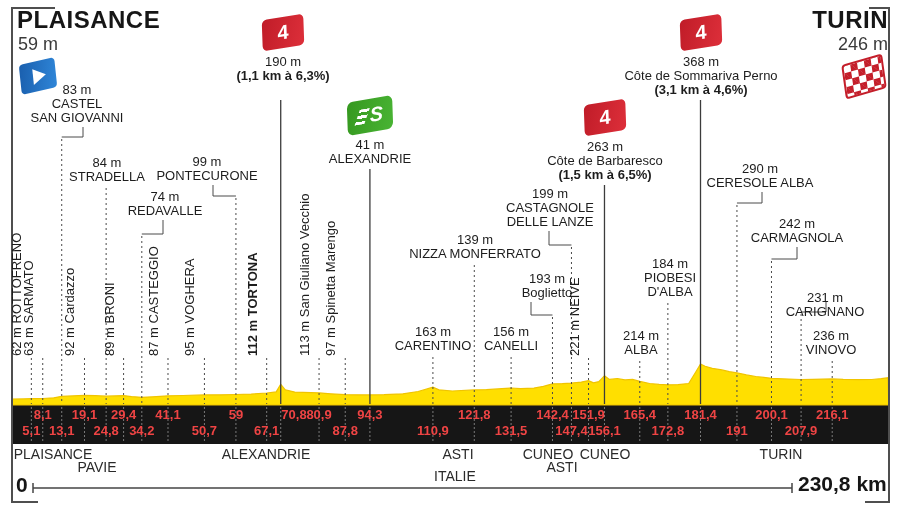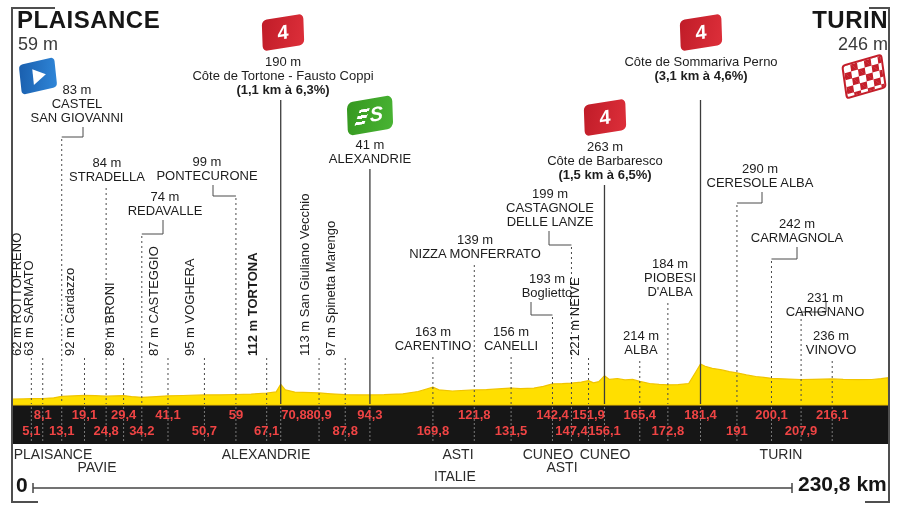--- a/index.html
+++ b/index.html
@@ -186,37 +186,36 @@
         <div>PONTECURONE</div>
       </div>
       <div class="barnum" style="left: 266.678px; top: 423px;">67,1</div>
       <div class="vlabel bold" style="left: 259.678px; top: 342px;">112 m TORTONA</div>
       <div class="barnum" style="left: 294px; top: 407px;">70,8</div>
       <div class="cat4-icon" style="left: 262px; top: 17px;">
         <span>4</span>
       </div>
       <div class="hlabel" style="left: 283px; top: 55px;">
         <div>190 m</div>
-        <div>Côte de Tortone - Fausto Coppi</div>
         <div class="grad">(1,1 km à 6,3%)</div>
       </div>
       <div class="barnum" style="left: 319.056px; top: 407px;">80,9</div>
       <div class="vlabel" style="left: 312.056px; top: 342px;">113 m San Giuliano Vecchio</div>
       <div class="barnum" style="left: 345.245px; top: 423px;">87,8</div>
       <div class="vlabel" style="left: 338.245px; top: 342px;">97 m Spinetta Marengo</div>
       <div class="barnum" style="left: 369.916px; top: 407px;">94,3</div>
       <div class="sprint-icon" style="left: 347px; top: 99px;">
         <i class="speedlines"></i>
         <span>S</span>
       </div>
       <div class="hlabel" style="left: 370px; top: 138px;">
         <div>41 m</div>
         <div>ALEXANDRIE</div>
       </div>
-      <div class="barnum" style="left: 432.921px; top: 423px;">169,8</div>
+      <div class="barnum" style="left: 432.921px; top: 423px;">110,9</div>
       <div class="hlabel" style="left: 433px; top: 325px;">
         <div>163 m</div>
         <div>CARENTINO</div>
       </div>
       <div class="barnum" style="left: 474.292px; top: 407px;">121,8</div>
       <div class="hlabel" style="left: 475px; top: 233px;">
         <div>139 m</div>
         <div>NIZZA MONFERRATO</div>
       </div>
       <div class="barnum" style="left: 511.108px; top: 423px;">131,5</div>
@@ -255,20 +254,21 @@
       <div class="hlabel" style="left: 670px; top: 257px;">
         <div>184 m</div>
         <div>PIOBESI</div>
         <div>D'ALBA</div>
       </div>
       <div class="barnum" style="left: 700.504px; top: 407px;">181,4</div>
       <div class="cat4-icon" style="left: 680px; top: 17px;">
         <span>4</span>
       </div>
       <div class="hlabel" style="left: 701px; top: 55px;">
+        <div>368 m</div>
         <div>Côte de Sommariva Perno</div>
         <div class="grad">(3,1 km à 4,6%)</div>
       </div>
       <div class="barnum" style="left: 736.941px; top: 423px;">191</div>
       <div class="hlabel" style="left: 760px; top: 162px;">
         <div>290 m</div>
         <div>CERESOLE ALBA</div>
       </div>
       <div class="barnum" style="left: 771.48px; top: 407px;">200,1</div>
       <div class="hlabel" style="left: 797px; top: 217px;">

